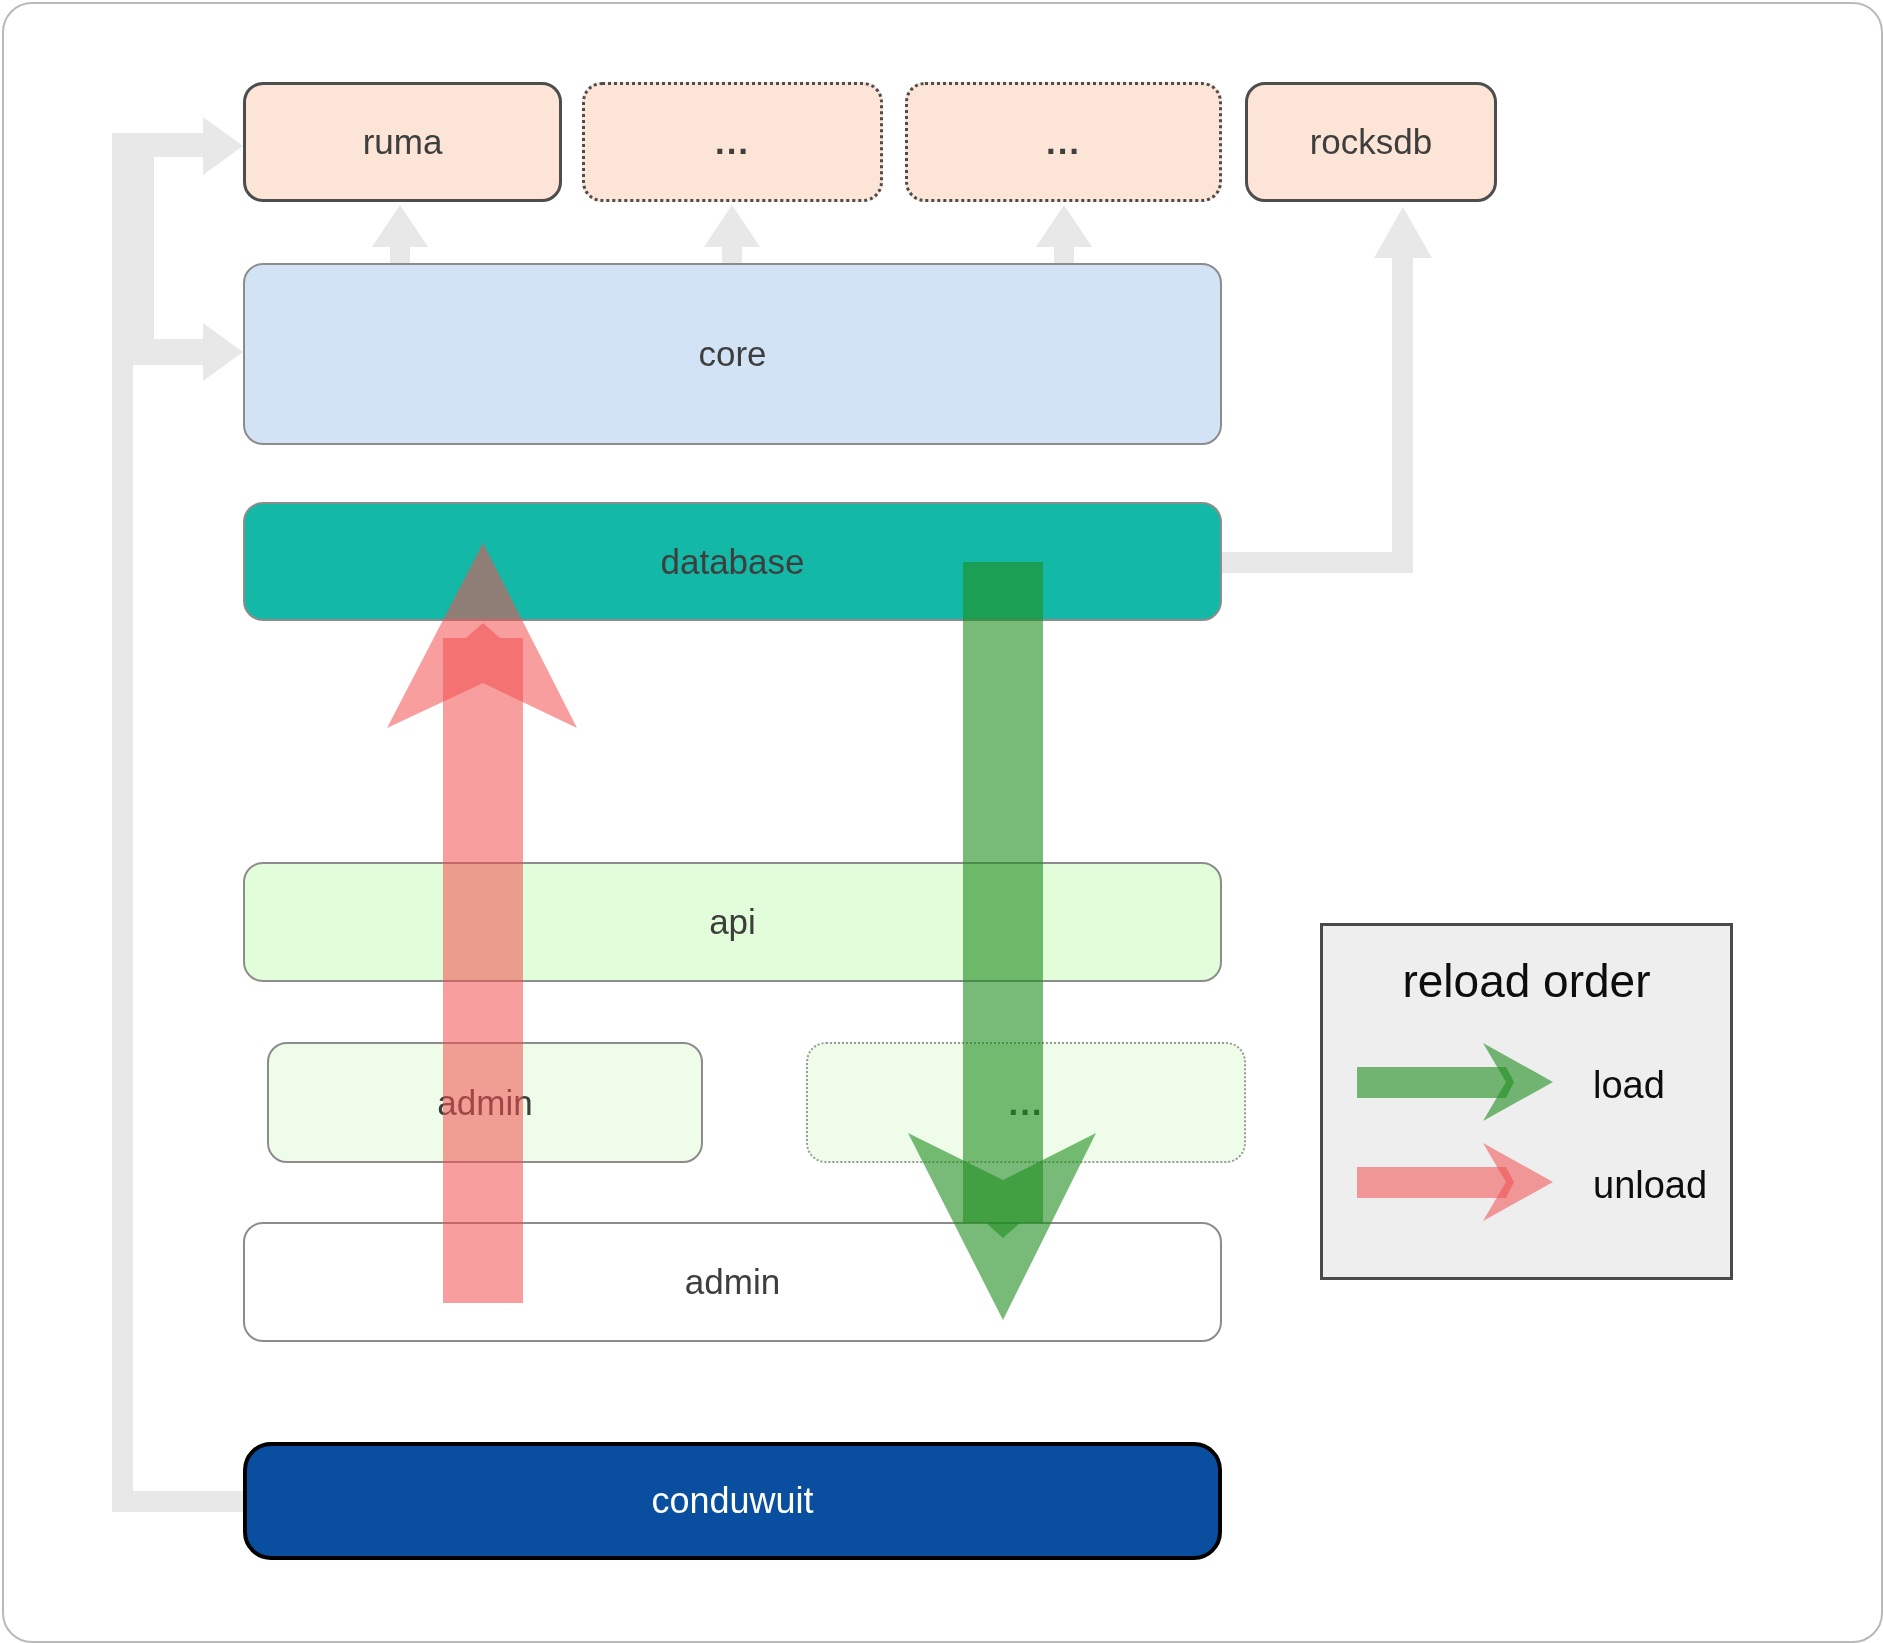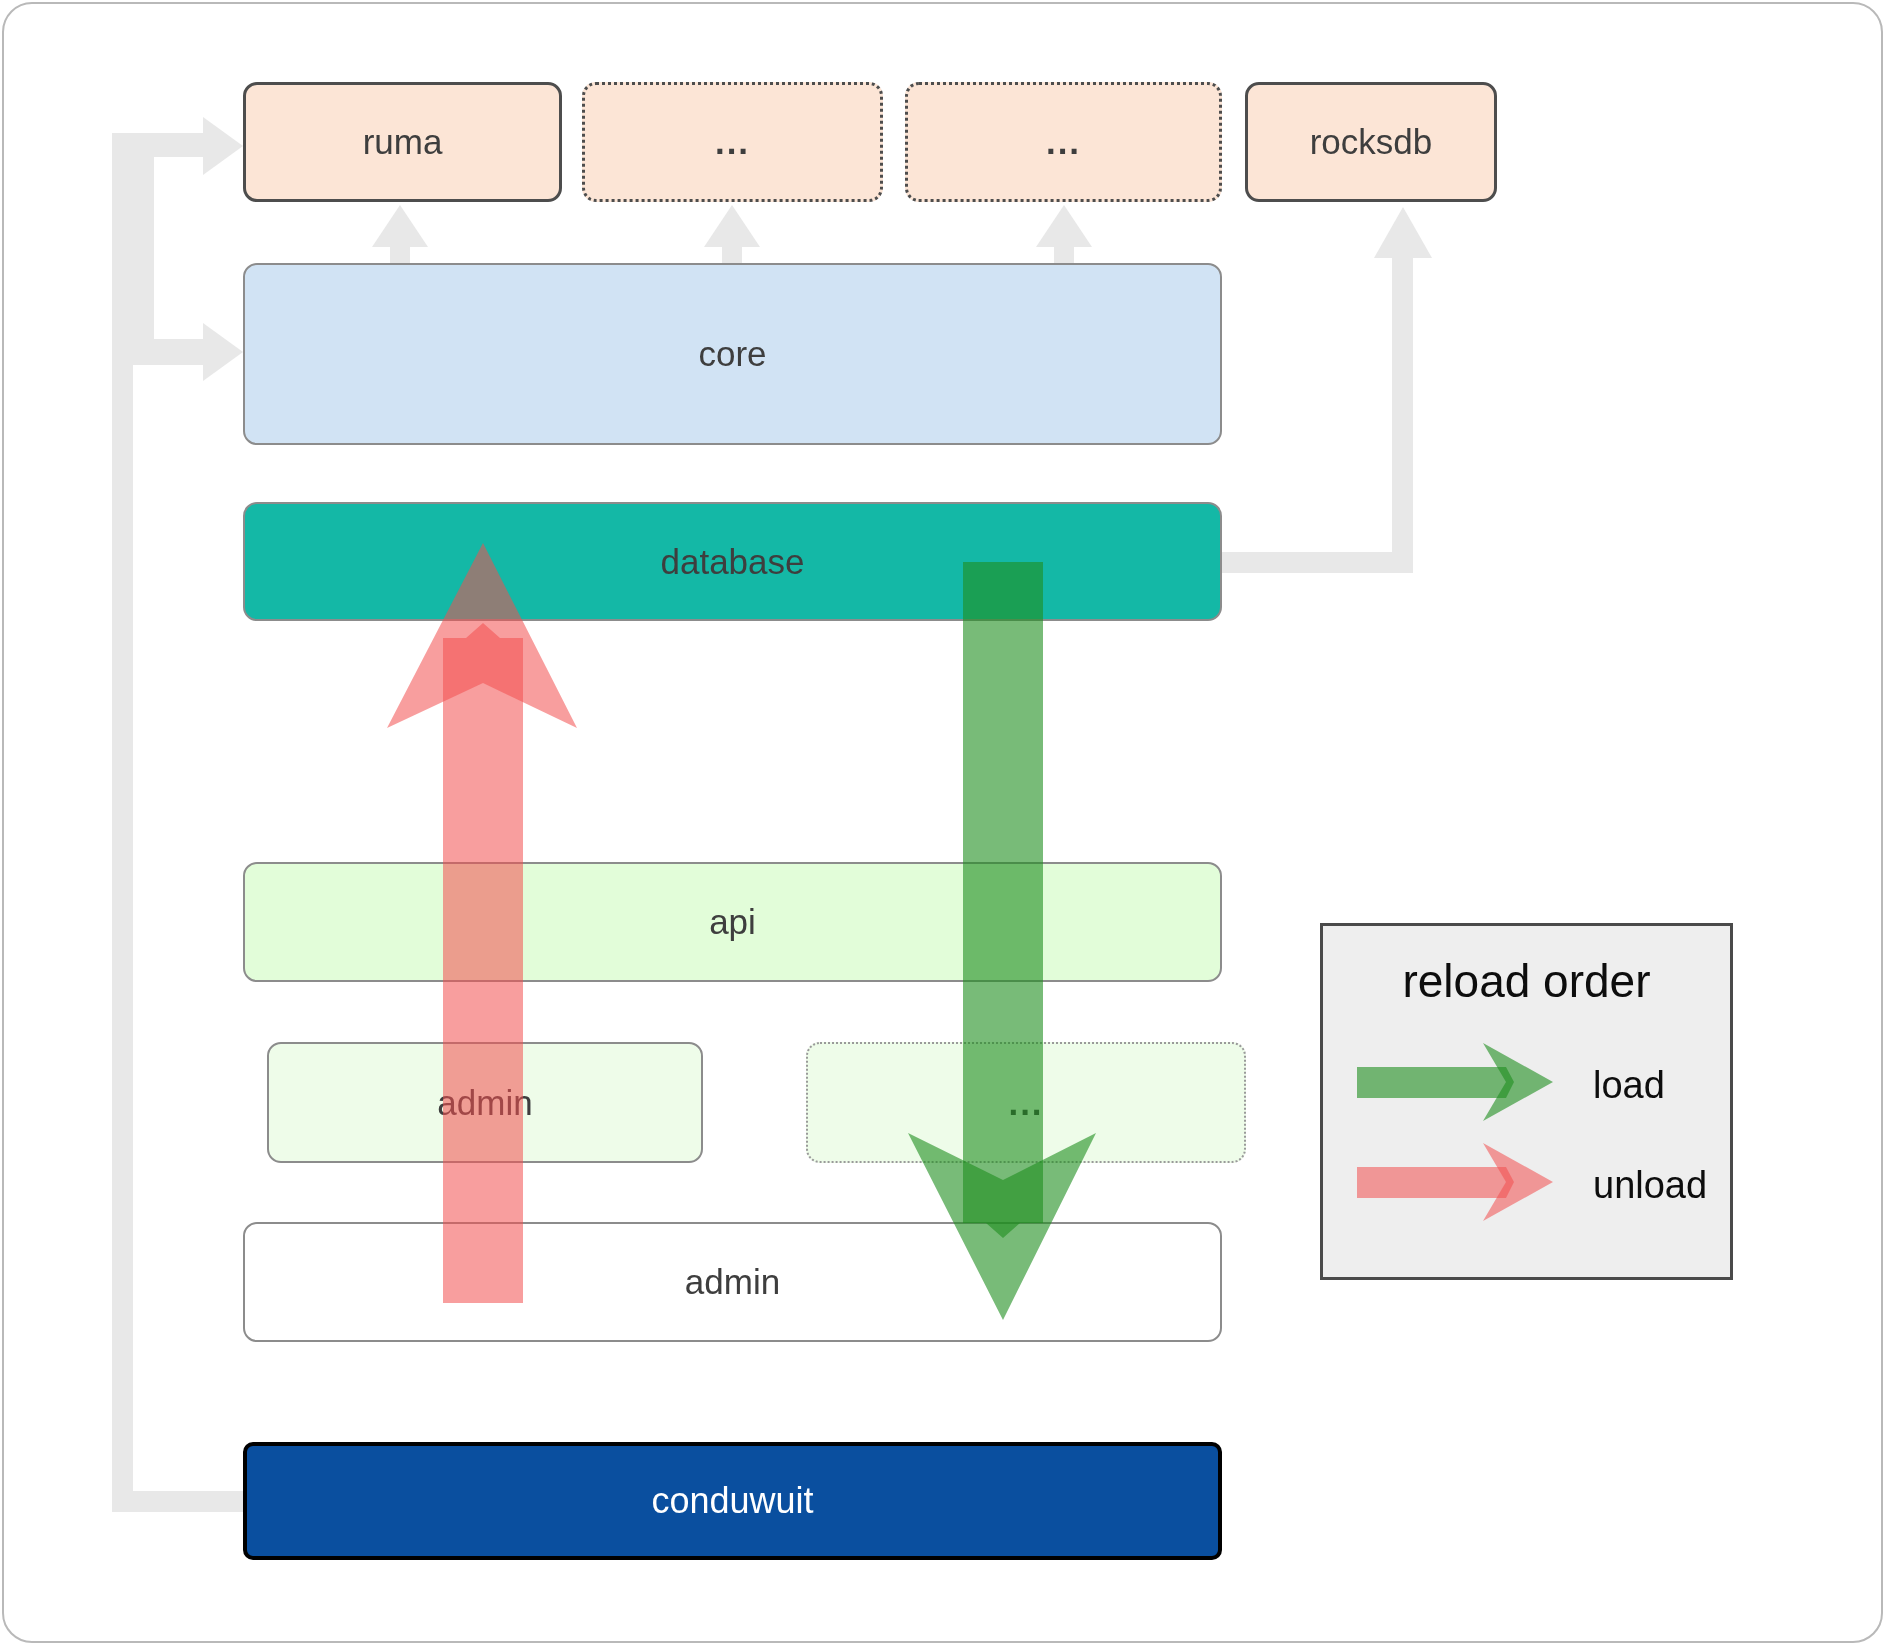--- a/index.html
+++ b/index.html
@@ -9,21 +9,21 @@
   }
   #outer-frame{
     position:absolute;left:2px;top:2px;width:1877px;height:1637px;
     border:2px solid #b9b9b9;border-radius:30px;pointer-events:none;
   }
   svg.layer{position:absolute;left:0;top:0;width:1883px;height:1643px;}
   #connector-layer{z-index:1;}
   #flow-layer{z-index:3;}
   .node{
     position:absolute;display:flex;align-items:center;justify-content:center;
-    box-sizing:border-box;border-radius:14px;z-index:2;
+    box-sizing:border-box;border-radius:20px;z-index:2;
     font-size:35px;font-weight:500;color:#3e3e3e;
   }
   .node .lbl{white-space:nowrap;}
   .edge-dark{border:3px solid #4d4d4d;}
   .edge-gray{border:2px solid #8c8c8c;}
   .edge-dotted-dark{border:3px dotted #4d4d4d;}
   .edge-dotted-gray{border:2px dotted #9a9a9a;}
   .peach{background:#fce5d6;}
   .blue{background:#d1e3f4;}
   .green1{background:#14b8a6;justify-content:center;}
@@ -38,21 +38,21 @@
   #node-rocksdb{left:1245px;top:82px;width:252px;height:120px;}
   #node-core{left:243px;top:263px;width:979px;height:182px;}
   #node-database{left:243px;top:502px;width:979px;height:119px;}
   #node-service{left:243px;top:679px;width:979px;height:123px;}
   #node-api{left:243px;top:862px;width:979px;height:120px;}
   #node-admin{left:243px;top:1042px;width:436px;height:121px;}
   #node-dots3{left:782px;top:1042px;width:440px;height:121px;}
   #node-router{left:243px;top:1222px;width:979px;height:120px;}
   #node-conduwuit{
     left:243px;top:1442px;width:979px;height:118px;background:#0a4f9f;
-    border:4px solid #000;border-radius:10px;color:#ffffff;font-size:36px;
+    border:4px solid #000;border-radius:28px;color:#ffffff;font-size:36px;
   }
   #legend{
     position:absolute;left:1320px;top:923px;width:413px;height:357px;
     box-sizing:border-box;background:#eeeeee;border:3px solid #4a4a4a;z-index:2;
   }
   #legend-title{
     position:absolute;left:0;top:28px;width:100%;text-align:center;
     font-size:46px;font-weight:500;color:#0d0d0d;
   }
   .legend-item-label{

